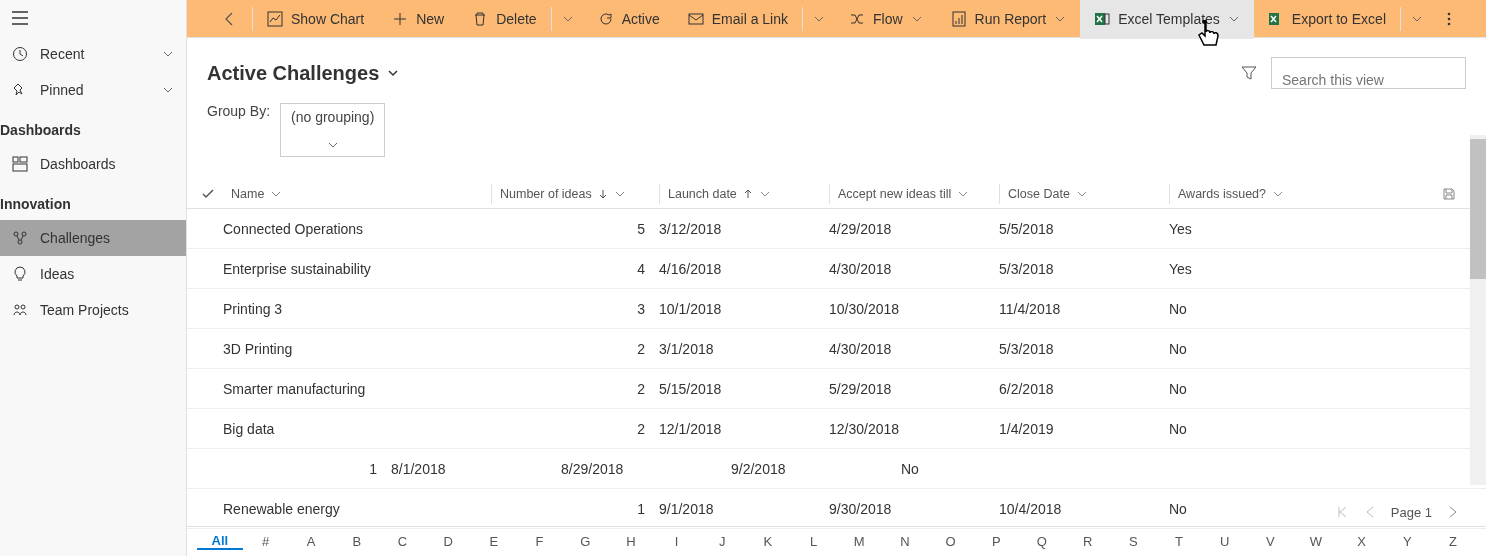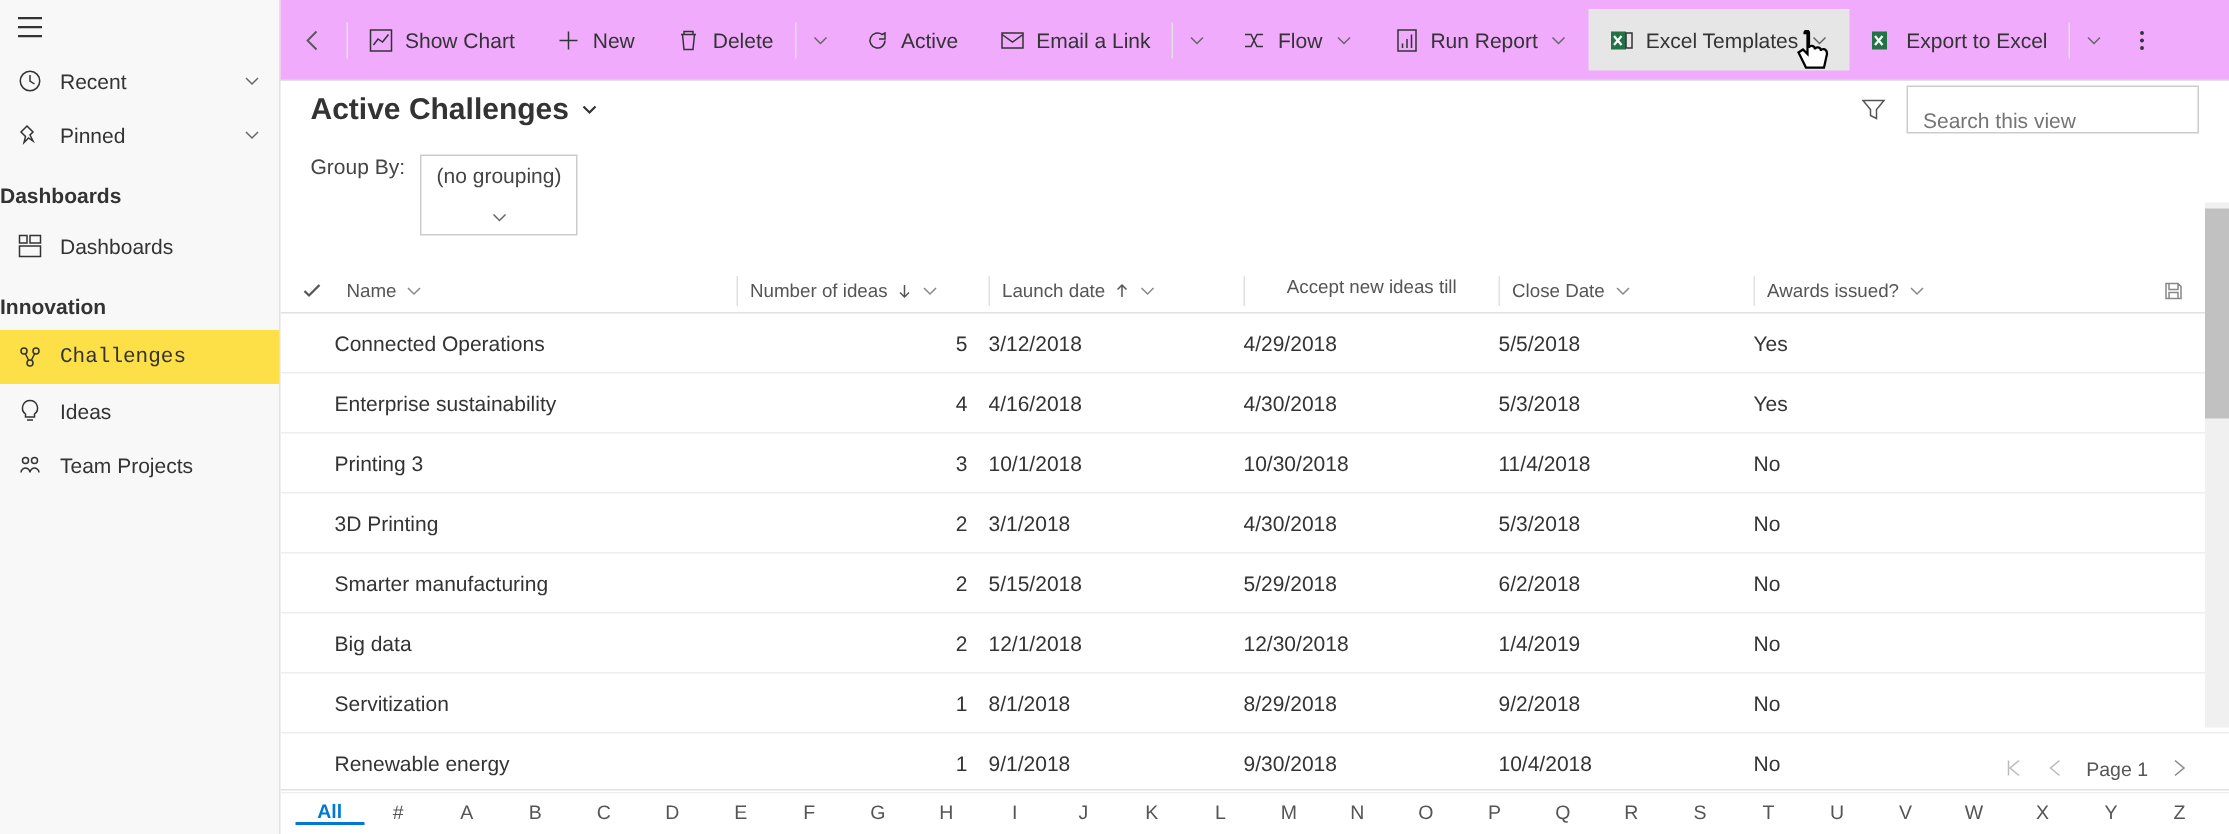--- a/index.html
+++ b/index.html
@@ -2,28 +2,28 @@
 <html><head>
 <meta charset="utf-8">
 <style>
 * { box-sizing: border-box; margin: 0; padding: 0; }
 body { font-family: "Segoe UI", Arial, sans-serif; font-size: 14px; color: #333; background: #fff; width: 1486px; height: 556px; overflow: hidden; position: relative; }
 
 
 .sidebar { position: absolute; left: 0; top: 0; width: 187px; height: 556px; background: #f8f8f8; border-right: 1px solid #e1e1e1; }
 .hamburger { padding: 10px 12px; }
 .nav-item { display: flex; align-items: center; padding: 10px 12px; cursor: pointer; gap: 12px; color: #333; }
-.nav-item.active { background: #fde047; font-family: Liberation Mono, monospace; }
+.nav-item.active { background: #a3a3a3; }
 .nav-item .icon { width: 16px; height: 16px; flex-shrink: 0; }
 .nav-item .chev { margin-left: auto; }
 .section-header { font-weight: 600; padding: 14px 0 8px 0; font-size: 14px; color: #333; }
 .sidebar-inner { padding: 0 0 0 0; }
 
 
-.toolbar { position: absolute; left: 187px; top: 0; right: 0; height: 54px; border-bottom: 1px solid #e1e1e1; display: flex; align-items: center; background: #f0abfc; }
+.toolbar { position: absolute; left: 187px; top: 0; right: 0; height: 38px; border-bottom: 1px solid #e1e1e1; display: flex; align-items: center; background: #fdba74; justify-content: center; }
 .tb-btn { display: flex; align-items: center; gap: 8px; padding: 0 14px; height: 41px; cursor: pointer; white-space: nowrap; }
 .tb-btn.hl { background: #e6e6e6; }
 .tb-sep { width: 1px; height: 24px; background: #e1e1e1; }
 .tb-chev { padding: 0 10px; height: 41px; display: flex; align-items: center; cursor: pointer; }
 .tb-btn .icon, .tb-chev .icon { width: 16px; height: 16px; }
 .overflow-btn { padding: 0 14px; height: 41px; display: flex; align-items: center; cursor: pointer; }
 
 
 .content { position: absolute; left: 187px; top: 41px; right: 0; bottom: 0; display: flex; flex-direction: column; }
 .view-header { display: flex; align-items: center; padding: 16px 20px 6px 20px; }
@@ -37,21 +37,21 @@
 
 
 .grid { flex: 1; overflow: hidden; position: relative; margin-top: 12px; }
 .grid-header { display: flex; border-bottom: 1px solid #e1e1e1; height: 30px; align-items: center; font-size: 12.5px; color: #555; padding-left: 14px; }
 .gh-check { width: 22px; display:flex; align-items:center; }
 .gh-col { display: flex; align-items: center; gap: 6px; padding: 0 8px; border-left: 1px solid #e1e1e1; height: 20px; }
 .gh-col.first { border-left: none; }
 .col-name { width: 268px; }
 .col-ideas { width: 168px; justify-content: flex-start; }
 .col-launch { width: 170px; }
-.col-accept { width: 170px; flex-direction: column; }
+.col-accept { width: 170px; }
 .col-close { width: 170px; }
 .col-awards { width: 170px; }
 
 .grid-body { overflow-y: auto; height: 320px; }
 .row { display: flex; align-items: center; height: 40px; border-bottom: 1px solid #eee; padding-left: 14px; font-size: 14px; color: #333; }
 .row .c-check { width: 22px; }
 .row .c-name { width: 268px; padding-left: 0; }
 .row .c-ideas { width: 168px; text-align: right; padding-right: 14px; }
 .row .c-launch { width: 170px; }
 .row .c-accept { width: 170px; }
@@ -382,21 +382,20 @@
           <div class="c-check"></div>
           <div class="c-name">Big data</div>
           <div class="c-ideas">2</div>
           <div class="c-launch">12/1/2018</div>
           <div class="c-accept">12/30/2018</div>
           <div class="c-close">1/4/2019</div>
           <div class="c-awards">No</div>
         </div>
         <div class="row">
           <div class="c-check"></div>
-          <div class="c-name">Servitization</div>
           <div class="c-ideas">1</div>
           <div class="c-launch">8/1/2018</div>
           <div class="c-accept">8/29/2018</div>
           <div class="c-close">9/2/2018</div>
           <div class="c-awards">No</div>
         </div>
         <div class="row">
           <div class="c-check"></div>
           <div class="c-name">Renewable energy</div>
           <div class="c-ideas">1</div>

